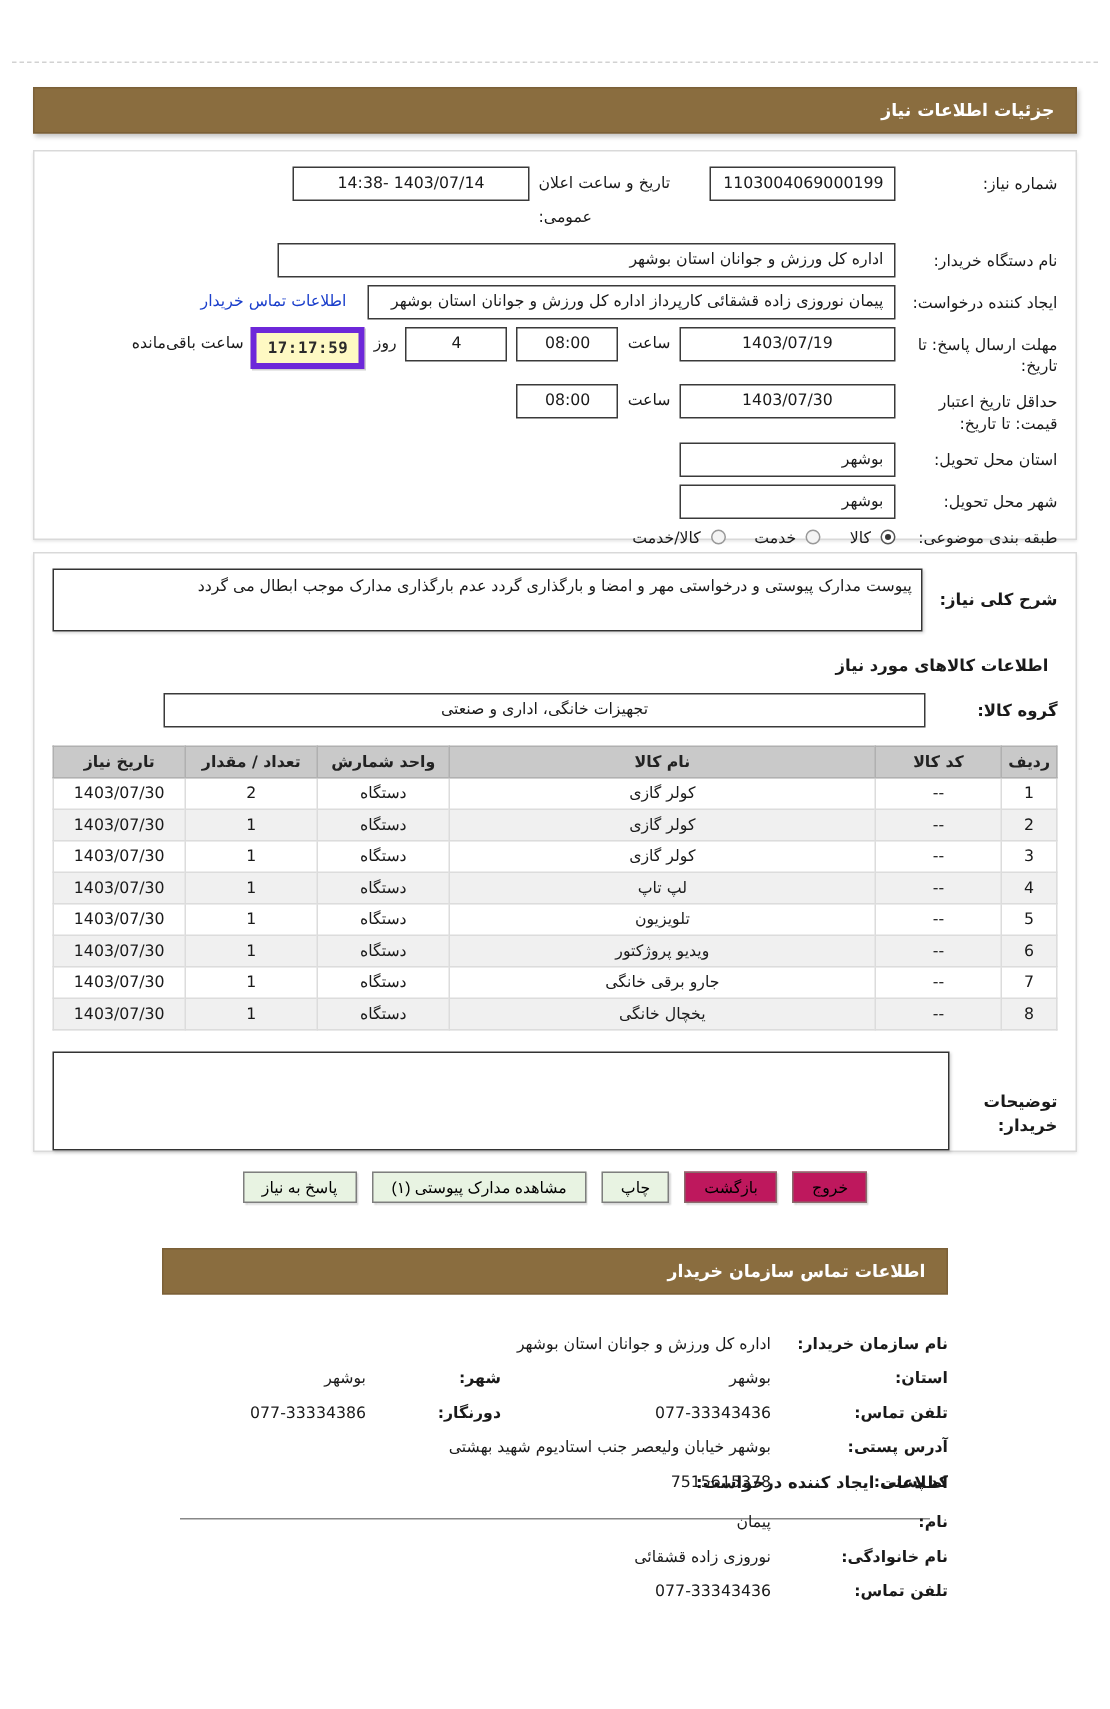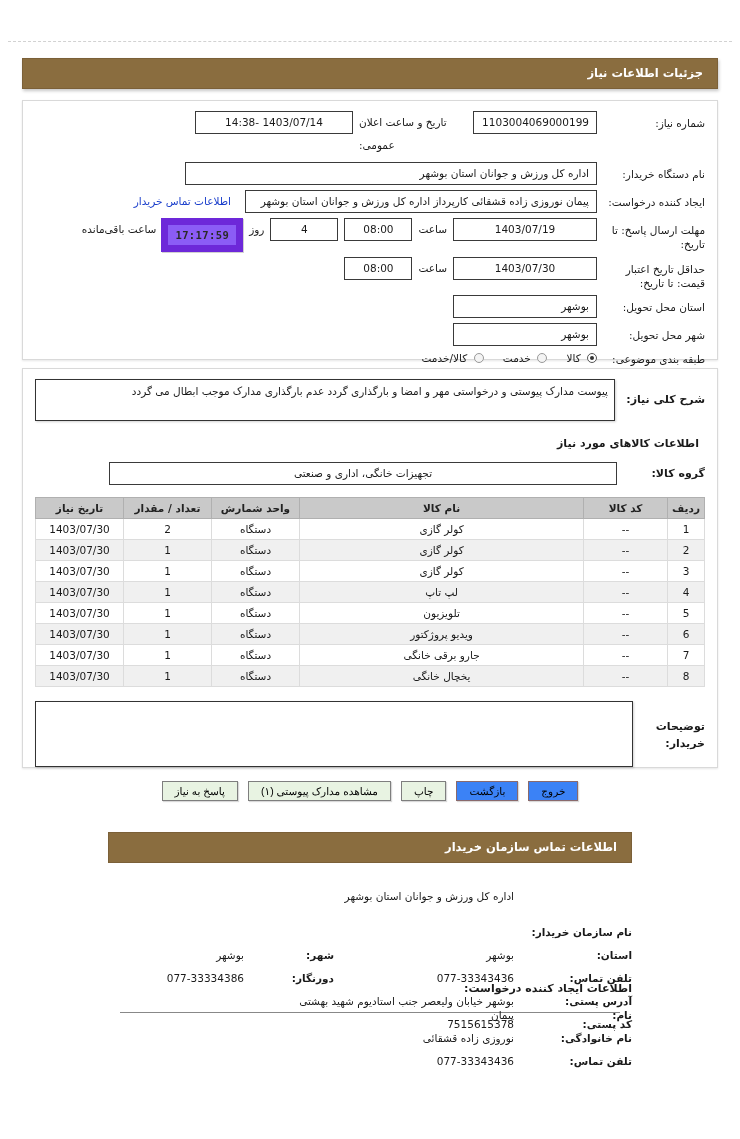--- a/index.html
+++ b/index.html
@@ -87,22 +87,22 @@
   .link{
     color:#1a3ecb;
     font-size:10.5px;
     line-height:23px;
     cursor:pointer;
     text-align:center;
   }
 
   .timer{
     display:inline-block;
-    background:#8b5cf6;
-    border:7px solid #6d28d9;
+    background:#fef9c3;
+    border:4px solid #6d28d9;
     color:#2a2a2a;
     font-family:"DejaVu Sans Mono","Liberation Mono",monospace;
     font-size:10.5px;
     font-weight:bold;
     letter-spacing:.4px;
     padding:2px 7px;
     line-height:16px;
     box-shadow:1px 1px 0 rgba(0,0,0,.18);
   }
   .timer-text{ font-size:10.5px; line-height:23px; padding:0 5px; }
@@ -183,21 +183,21 @@
   }
   .btn{
     font-size:10.5px;
     padding:3px 12px;
     border:1px solid #7e7e7e;
     background:#e8f3e2;
     cursor:pointer;
     white-space:nowrap;
     box-shadow:1px 1px 1px rgba(0,0,0,.15);
   }
-  .btn.danger{ background:#3b82f6; border-color:#8a6a6c; }
+  .btn.danger{ background:#be185d; border-color:#8a6a6c; }
 
   
   .crow{ display:flex; margin-bottom:11px; font-size:10.5px; }
   .clabel{ font-weight:bold; text-align:right; }
   .cval{ text-align:right; }
 
   .hr{
     border-top:1px solid #888;
     margin:0;
   }
@@ -400,42 +400,42 @@
             <td>8</td>
             <td>--</td>
             <td>یخچال خانگی</td>
             <td>دستگاه</td>
             <td>1</td>
             <td>1403/07/30</td>
           </tr>
       </tbody>
     </table>
 
-    <div style="display:flex;align-items:flex-start;margin-top:14px;">
+    <div style="display:flex;align-items:center;margin-top:14px;">
       <div style="width:70px;flex:0 0 70px;text-align:right;padding-top:18px;font-weight:bold;font-size:11px;line-height:1.5;">توضیحات خریدار:</div>
       <div class="ta" style="flex:1;height:66px;margin-right:2px;"></div>
     </div>
   </div>
 
   <div class="btnrow" style="position:absolute;left:22px;top:781px;width:696px;">
     <button class="btn danger">خروج</button>
     <button class="btn danger">بازگشت</button>
     <button class="btn">چاپ</button>
     <button class="btn">مشاهده مدارک پیوستی (۱)</button>
     <button class="btn">پاسخ به نیاز</button>
   </div>
 
   <div style="position:absolute;left:108px;top:832px;width:524px;">
     <div class="bar">اطلاعات تماس  سازمان خریدار</div>
   </div>
 
   <div style="position:absolute;left:108px;top:890px;width:524px;">
 
     <div class="crow">
-      <div class="clabel" style="width:118px;flex:0 0 118px;margin-top:36px;">نام سازمان خریدار:</div>
+      <div class="clabel" style="width:118px;flex:0 0 118px;">نام سازمان خریدار:</div>
       <div class="cval" style="flex:1;">اداره کل ورزش و جوانان استان بوشهر</div>
     </div>
 
     <div class="crow">
       <div class="clabel" style="width:118px;flex:0 0 118px;">استان:</div>
       <div class="cval" style="width:180px;flex:0 0 180px;">بوشهر</div>
       <div class="clabel" style="width:90px;flex:0 0 90px;">شهر:</div>
       <div class="cval" style="flex:1;">بوشهر</div>
     </div>
 

